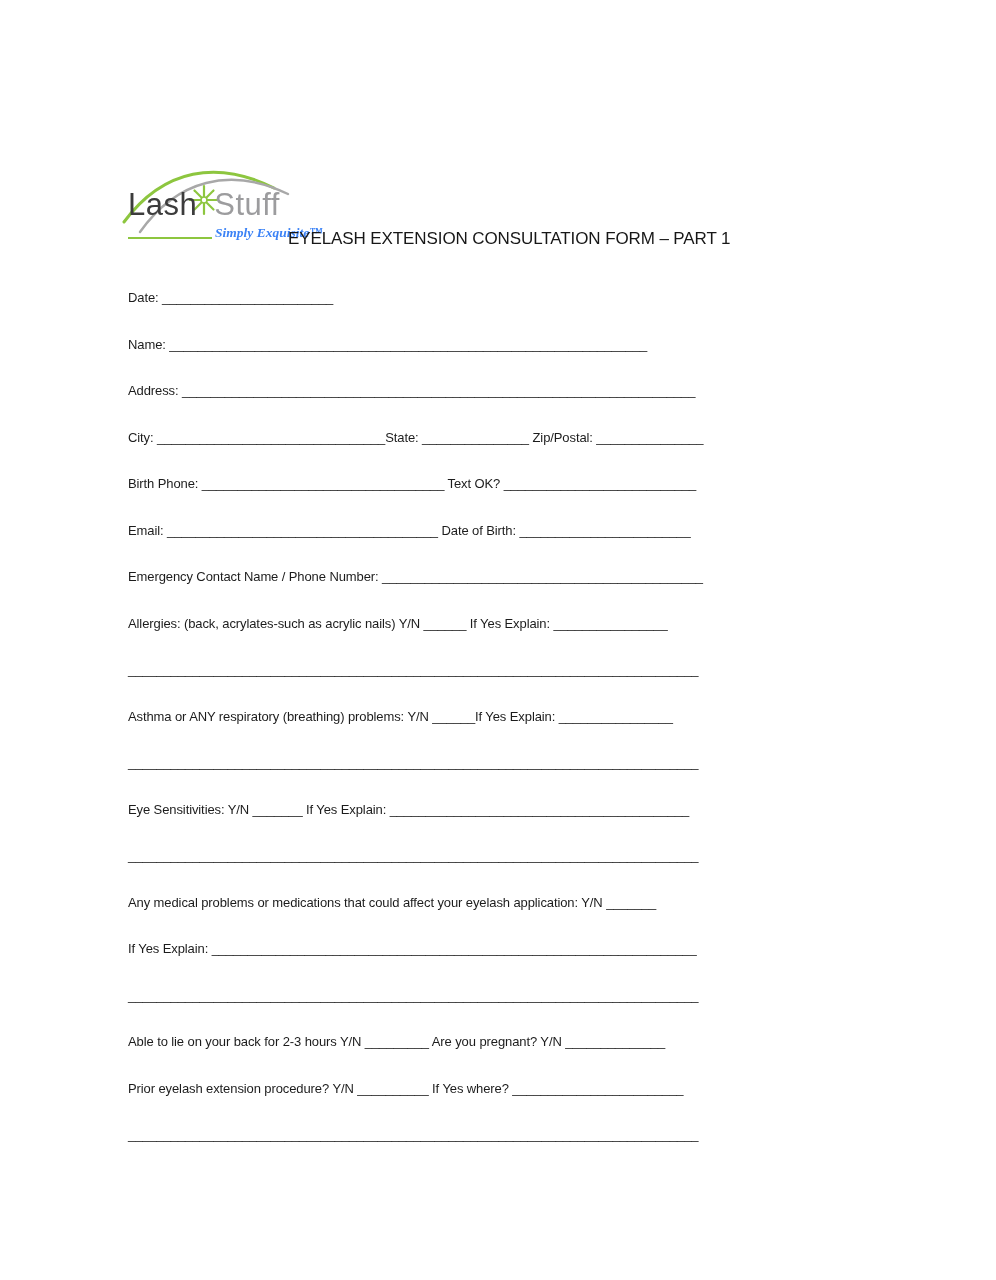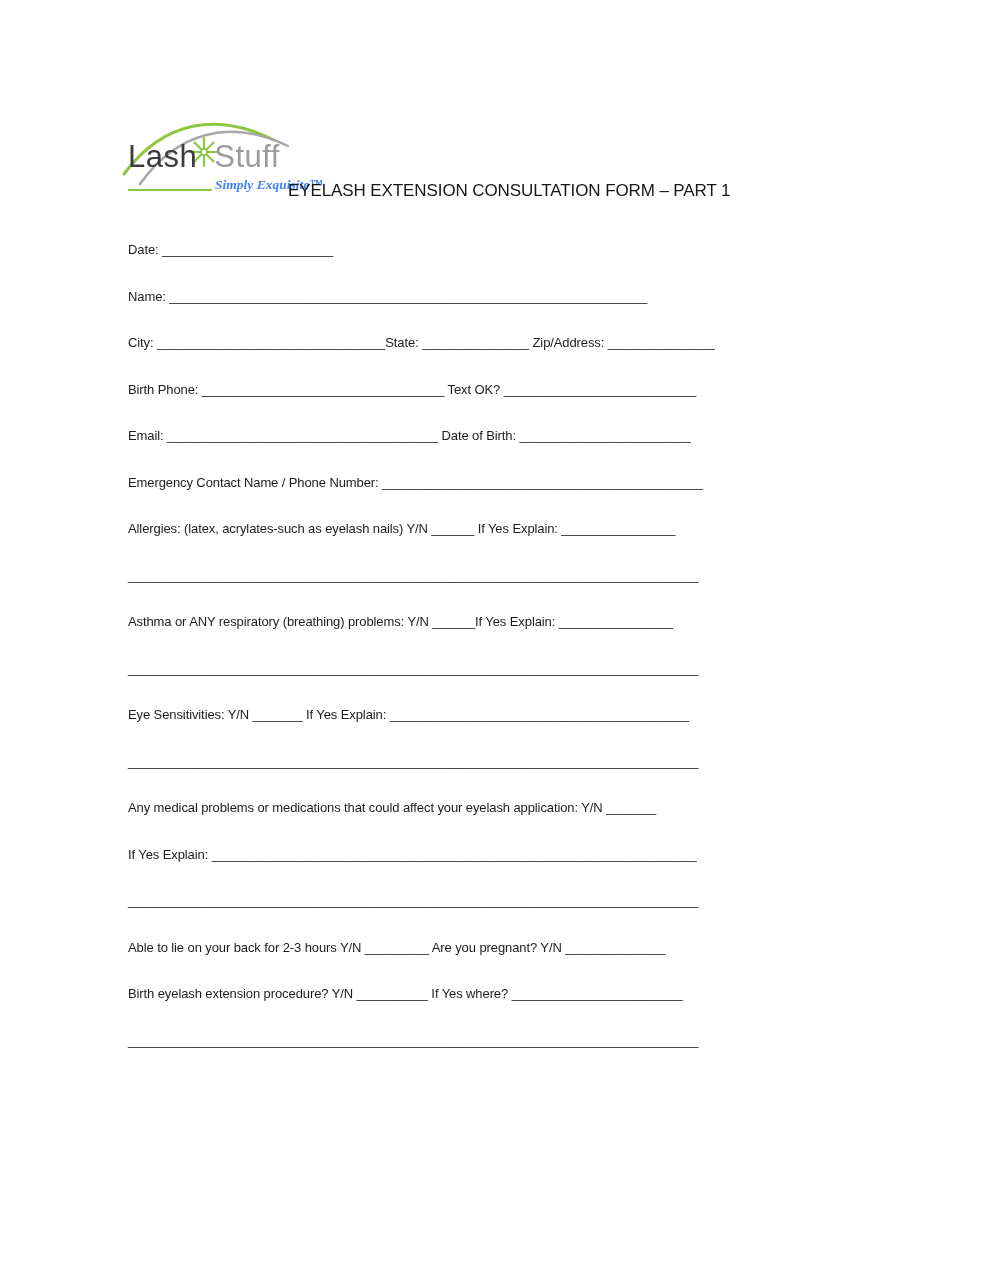--- a/index.html
+++ b/index.html
@@ -3,20 +3,21 @@
 <meta charset="utf-8">
 <style>
   html, body { margin: 0; padding: 0; background: #ffffff; }
   .page {
     position: relative;
     width: 996px;
     height: 1108px;
     background: #ffffff;
     font-family: "Liberation Sans", sans-serif;
     overflow: hidden;
+    margin-top: 48px;
   }
   
   .logo-art {
     position: absolute;
     left: 122px;
     top: 118px;
     width: 170px;
     height: 74px;
   }
   .brand {
@@ -101,31 +102,32 @@
       <div class="logo-rule"></div>
       <div class="tagline">Simply Exquisite™</div>
     </div>
 
     <h1 class="title">EYELASH EXTENSION CONSULTATION FORM – PART 1</h1>
   </header>
 
   <main class="form">
     <p>Date: ________________________</p>
     <p>Name: ___________________________________________________________________</p>
-    <p>City: ________________________________State: _______________ Zip/Address: _______________</p>
+    <p>Address: ________________________________________________________________________</p>
+    <p>City: ________________________________State: _______________ Zip/Postal: _______________</p>
     <p>Birth Phone: __________________________________ Text OK? ___________________________</p>
     <p>Email: ______________________________________ Date of Birth: ________________________</p>
     <p>Emergency Contact Name / Phone Number: _____________________________________________</p>
-    <p>Allergies: (latex, acrylates-such as eyelash nails) Y/N ______ If Yes Explain: ________________</p>
+    <p>Allergies: (back, acrylates-such as acrylic nails) Y/N ______ If Yes Explain: ________________</p>
     <p>________________________________________________________________________________</p>
     <p>Asthma or ANY respiratory (breathing) problems: Y/N ______If Yes Explain: ________________</p>
     <p>________________________________________________________________________________</p>
     <p>Eye Sensitivities: Y/N _______ If Yes Explain: __________________________________________</p>
     <p>________________________________________________________________________________</p>
     <p>Any medical problems or medications that could affect your eyelash application: Y/N _______</p>
     <p>If Yes Explain: ____________________________________________________________________</p>
     <p>________________________________________________________________________________</p>
     <p>Able to lie on your back for 2-3 hours Y/N _________ Are you pregnant? Y/N ______________</p>
-    <p>Birth eyelash extension procedure? Y/N __________ If Yes where? ________________________</p>
+    <p>Prior eyelash extension procedure? Y/N __________ If Yes where? ________________________</p>
     <p>________________________________________________________________________________</p>
   </main>
 
 </div>
 
 </body></html>

